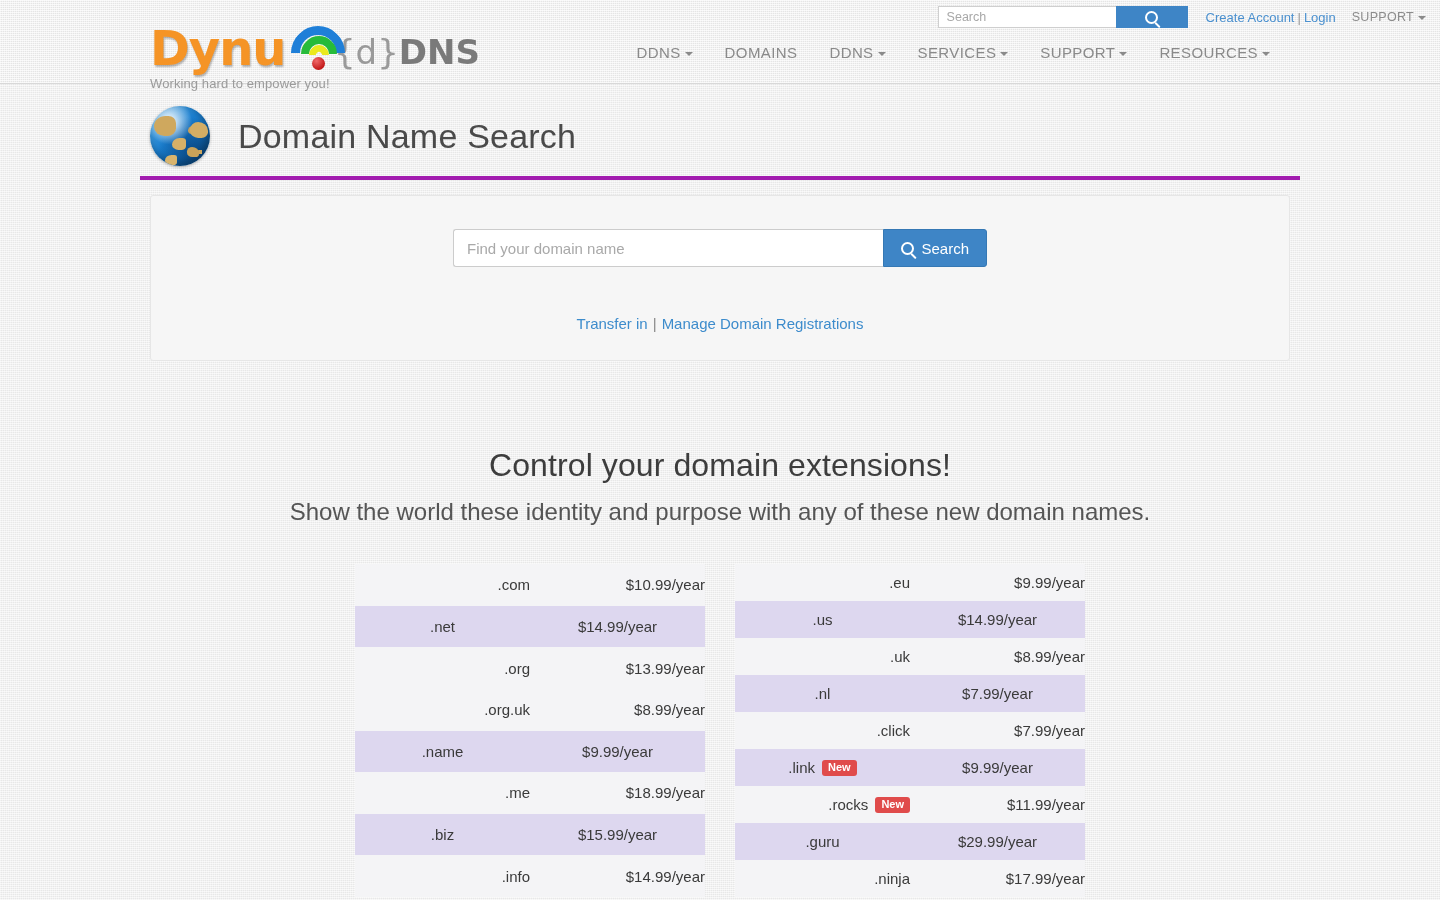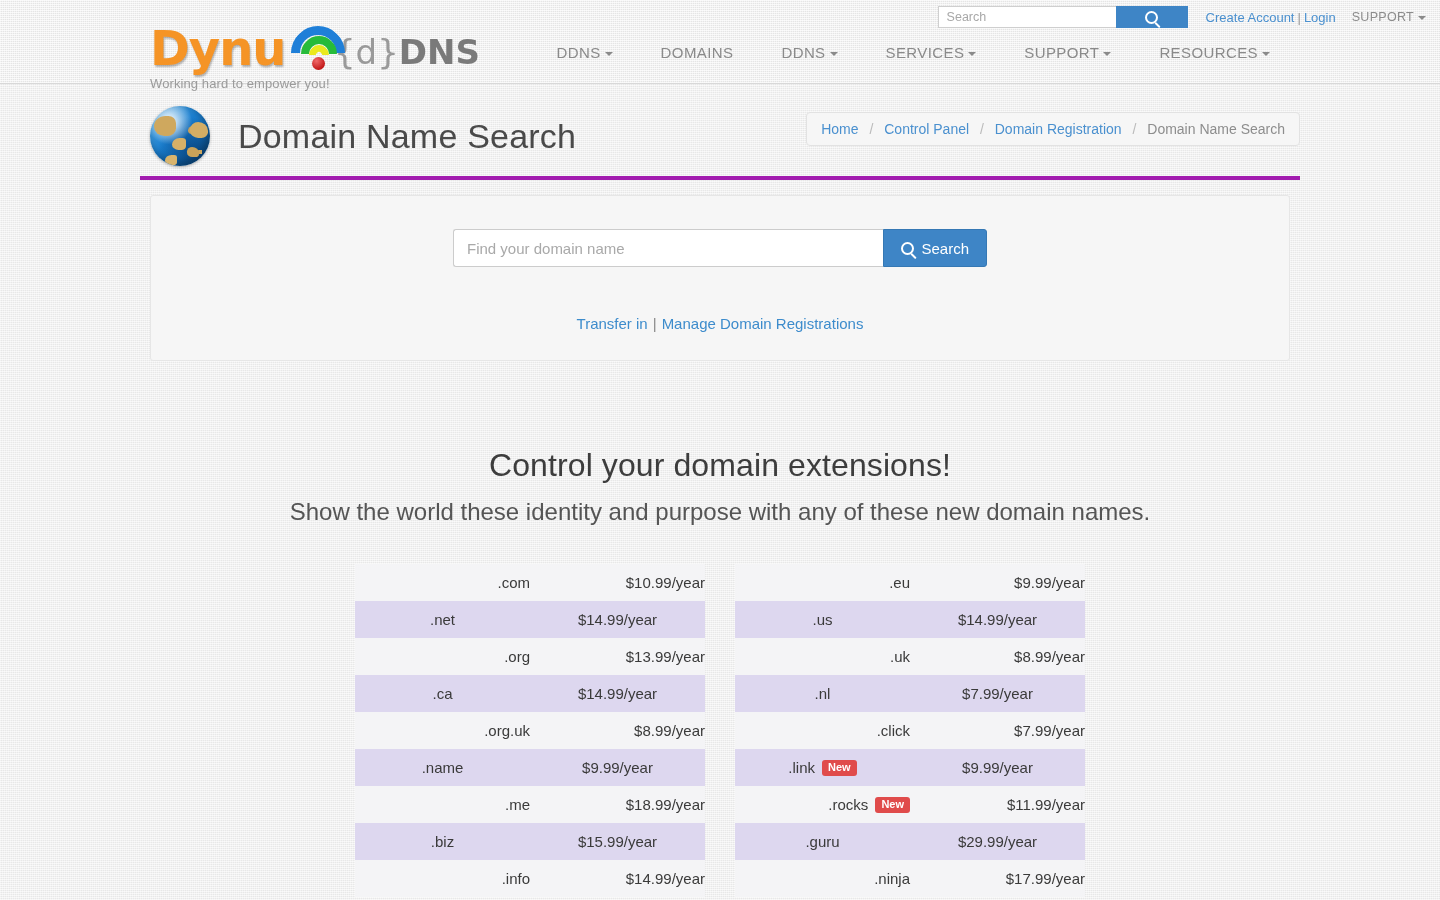--- a/index.html
+++ b/index.html
@@ -150,21 +150,21 @@
     white-space: nowrap;
     cursor: pointer;
   }
 
   
   .main-nav {
     position: absolute;
     right: 170px;
     top: 44px;
     display: flex;
-    gap: 48px;
+    gap: 32px;
   }
   .nav-item {
     font-size: 15px;
     color: #8a8a8a;
     letter-spacing: .4px;
     cursor: pointer;
     white-space: nowrap;
   }
   .caret {
     display: inline-block;
@@ -407,29 +407,20 @@
     <div class="nav-item"><span>RESOURCES</span><span class="caret"></span></div>
   </div>
 </div>
 
 <div class="page-head">
   <div class="title-wrap">
     <span class="globe"></span>
     <h1 class="page-title">Domain Name Search</h1>
   </div>
 
-  <div class="breadcrumb">
-    <a href="#">Home</a>
-    <span class="divider">/</span>
-    <a href="#">Control Panel</a>
-    <span class="divider">/</span>
-    <a href="#">Domain Registration</a>
-    <span class="divider">/</span>
-    <span class="current">Domain Name Search</span>
-  </div>
 </div>
 
 <div class="search-panel">
   <div class="domain-search-group">
     <input type="text" placeholder="Find your domain name" style="">
     <button>
       <span class="mag"></span>
       <span>Search</span>
     </button>
   </div>
@@ -451,24 +442,20 @@
           <td class="price">$10.99/year</td>
         </tr>
         <tr class="even">
           <td class="tld"><span>.net</span></td>
           <td class="price">$14.99/year</td>
         </tr>
         <tr class="odd">
           <td class="tld"><span>.org</span></td>
           <td class="price">$13.99/year</td>
         </tr>
-        <tr class="even">
-          <td class="tld"><span>.ca</span></td>
-          <td class="price">$14.99/year</td>
-        </tr>
         <tr class="odd">
           <td class="tld"><span>.org.uk</span></td>
           <td class="price">$8.99/year</td>
         </tr>
         <tr class="even">
           <td class="tld"><span>.name</span></td>
           <td class="price">$9.99/year</td>
         </tr>
         <tr class="odd">
           <td class="tld"><span>.me</span></td>

